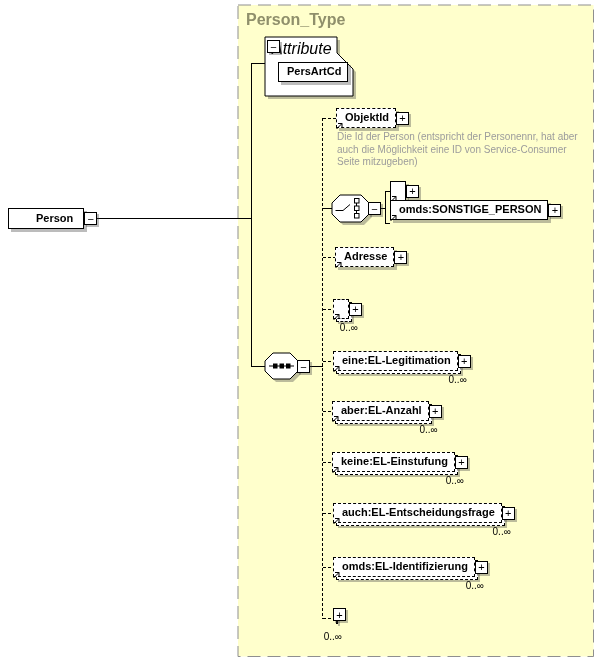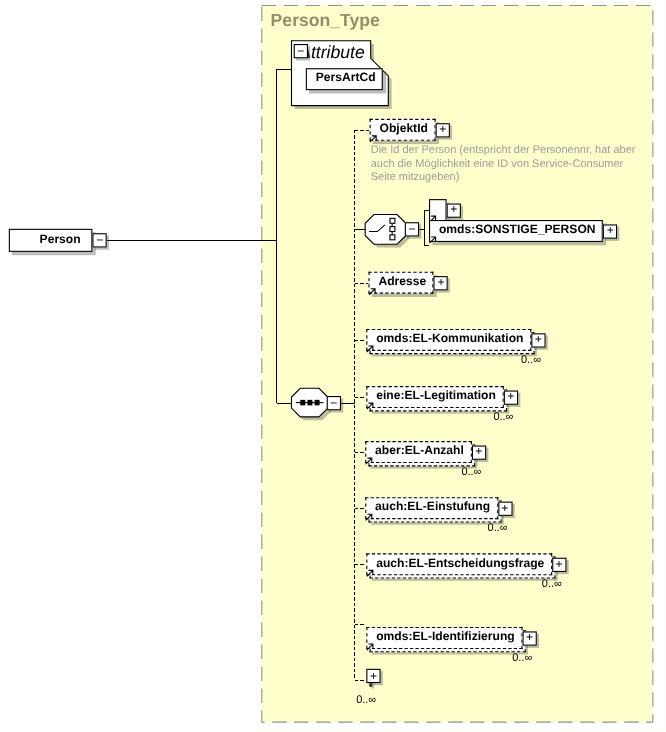--- a/index.html
+++ b/index.html
@@ -151,21 +151,20 @@
     </div>
     <div class="exp">+</div>
   </div>
 
   <div class="el-wrap" style="left:333px;top:299px">
     <div class="stack"></div>
     <div class="el optional" style="box-shadow:none">
       <svg class="refarrow" width="9" height="9">
         <path d="M1.5,8 L7,2.5 M3,2.5 H7 V6.5" stroke="#000" fill="none"></path>
         </svg>
-      <span>omds:EL-Kommunikation</span>
     </div>
     <div class="exp">+</div>
     <span class="occ">0..∞</span>
   </div>
 
   <div class="el-wrap" style="left:333px;top:351px">
     <div class="stack"></div>
     <div class="el optional" style="box-shadow:none">
       <svg class="refarrow" width="9" height="9">
         <path d="M1.5,8 L7,2.5 M3,2.5 H7 V6.5" stroke="#000" fill="none"></path>
@@ -187,39 +186,39 @@
     <div class="exp">+</div>
     <span class="occ">0..∞</span>
   </div>
 
   <div class="el-wrap" style="left:332px;top:452px">
     <div class="stack"></div>
     <div class="el optional" style="box-shadow:none">
       <svg class="refarrow" width="9" height="9">
         <path d="M1.5,8 L7,2.5 M3,2.5 H7 V6.5" stroke="#000" fill="none"></path>
         </svg>
-      <span>auch:EL-Einstufung</span>
+      <span>keine:EL-Einstufung</span>
     </div>
     <div class="exp">+</div>
     <span class="occ">0..∞</span>
   </div>
 
   <div class="el-wrap" style="left:333px;top:503px">
     <div class="stack"></div>
     <div class="el optional" style="box-shadow:none">
       <svg class="refarrow" width="9" height="9">
         <path d="M1.5,8 L7,2.5 M3,2.5 H7 V6.5" stroke="#000" fill="none"></path>
         </svg>
       <span>auch:EL-Entscheidungsfrage</span>
     </div>
     <div class="exp">+</div>
     <span class="occ">0..∞</span>
   </div>
 
-  <div class="el-wrap" style="left:333px;top:570px">
+  <div class="el-wrap" style="left:333px;top:557px">
     <div class="stack"></div>
     <div class="el optional" style="box-shadow:none">
       <svg class="refarrow" width="9" height="9">
         <path d="M1.5,8 L7,2.5 M3,2.5 H7 V6.5" stroke="#000" fill="none"></path>
         </svg>
       <span>omds:EL-Identifizierung</span>
     </div>
     <div class="exp">+</div>
     <span class="occ">0..∞</span>
   </div>

